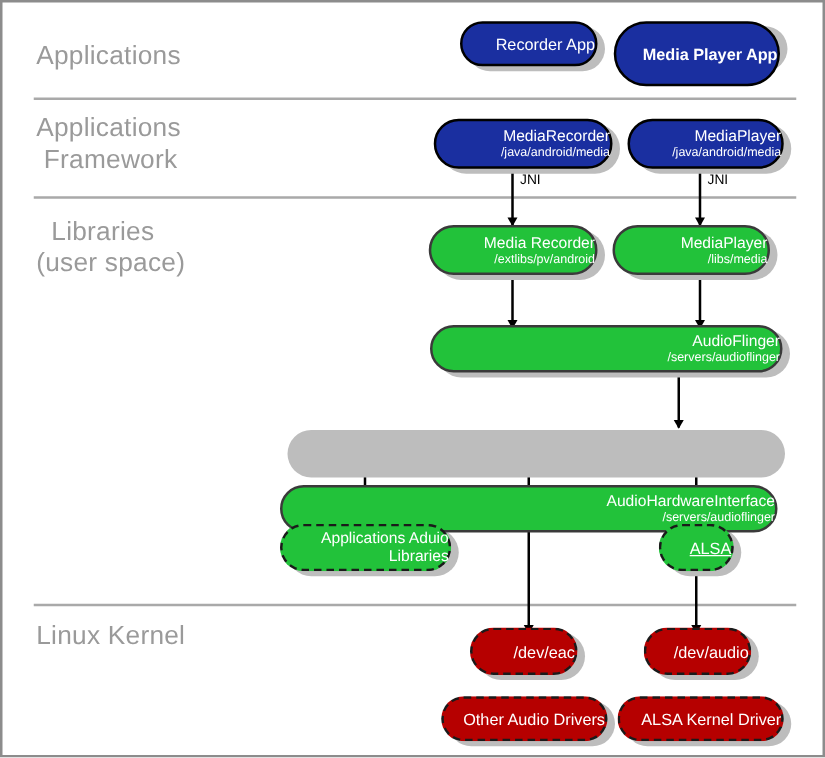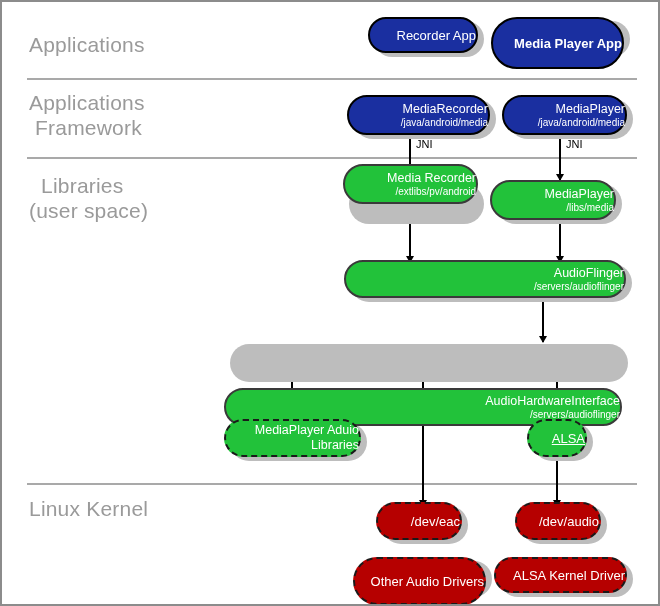--- a/index.html
+++ b/index.html
@@ -161,21 +161,21 @@
     <span class="sub">/java/android/media</span>
   </div>
 
   <div class="shadow" style="left:506px; top:97px; width:125px; height:40px;"></div>
   <div class="node blue two-line" style="left:500px; top:93px; width:125px; height:40px;">
     <span class="title">MediaPlayer</span>
     <span class="sub">/java/android/media</span>
   </div>
 
   <div class="shadow" style="left:347px; top:182px; width:135px; height:40px;"></div>
-  <div class="node green two-line" style="left:341px; top:162px; width:135px; height:40px;">
+  <div class="node green two-line" style="left:341px; top:178px; width:135px; height:40px;">
     <span class="title">Media Recorder</span>
     <span class="sub">/extlibs/pv/android</span>
   </div>
 
   <div class="shadow" style="left:494px; top:182px; width:126px; height:40px;"></div>
   <div class="node green two-line" style="left:488px; top:178px; width:126px; height:40px;">
     <span class="title">MediaPlayer</span>
     <span class="sub">/libs/media</span>
   </div>
 
@@ -186,41 +186,41 @@
   </div>
 
   <div class="shadow" style="left:228px; top:342px; width:398px; height:38px;"></div>
   <div class="node green two-line" style="left:222px; top:338px; width:398px; height:38px;margin-top:48px;">
     <span class="title">AudioHardwareInterface</span>
     <span class="sub">/servers/audioflinger</span>
   </div>
 
   <div class="shadow" style="left:228px; top:421px; width:137px; height:38px;"></div>
   <div class="node green-dashed two-line" style="left:222px; top:417px; width:137px; height:38px;">
-    <span class="title">MediaPlayer Aduio</span>
+    <span class="title">Applications Aduio</span>
     <span class="title">Libraries</span>
   </div>
 
   <div class="shadow" style="left:531px; top:421px; width:60px; height:38px;"></div>
   <div class="node green-dashed" style="left:525px; top:417px; width:60px; height:38px;text-decoration:underline;">
     <span class="title">ALSA</span>
   </div>
 
   <div class="shadow" style="left:380px; top:504px; width:86px; height:38px;"></div>
   <div class="node red-dashed" style="left:374px; top:500px; width:86px; height:38px;">
     <span class="title">/dev/eac</span>
   </div>
 
   <div class="shadow" style="left:519px; top:504px; width:86px; height:38px;"></div>
   <div class="node red-dashed" style="left:513px; top:500px; width:86px; height:38px;">
     <span class="title">/dev/audio</span>
   </div>
 
   <div class="shadow" style="left:357px; top:559px; width:133px; height:36px;"></div>
-  <div class="node red-dashed" style="left:351px; top:555px; width:133px; height:48px;">
+  <div class="node red-dashed" style="left:351px; top:555px; width:133px; height:36px;">
     <span class="title">Other Audio Drivers</span>
   </div>
 
   <div class="shadow" style="left:498px; top:559px; width:133px; height:36px;"></div>
   <div class="node red-dashed" style="left:492px; top:555px; width:133px; height:36px;">
     <span class="title">ALSA Kernel Driver</span>
   </div>
 
 </div>
 

